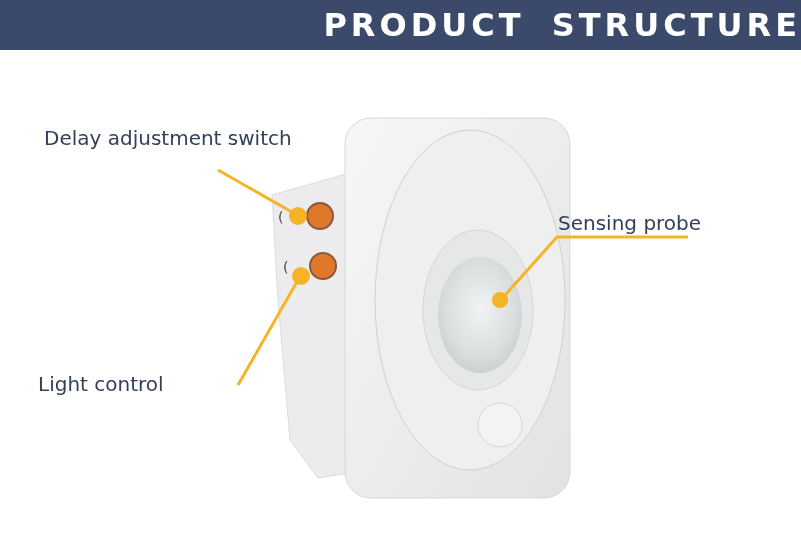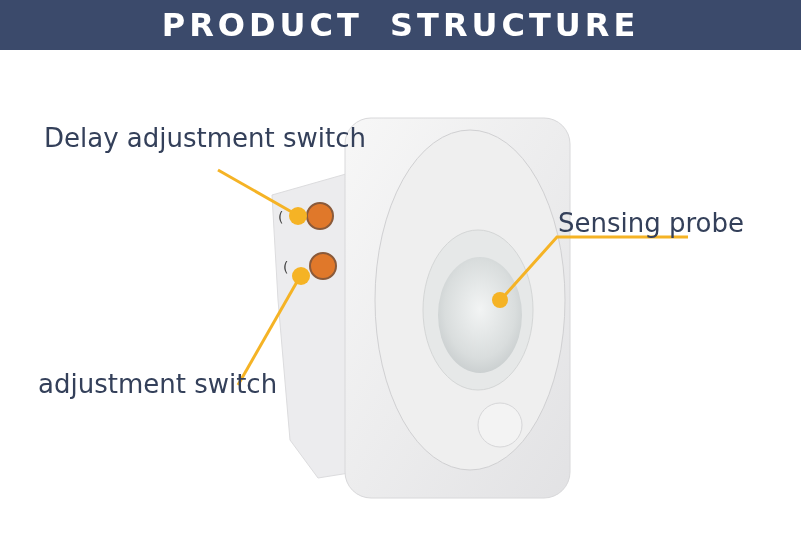--- a/index.html
+++ b/index.html
@@ -1,19 +1,19 @@
 <!DOCTYPE html>
 <html><head>
 <meta charset="utf-8">
 <style>
   html,body{margin:0;padding:0;background:#fff;}
   body{width:801px;height:550px;position:relative;overflow:hidden;font-family:"Liberation Sans",sans-serif;}
-  .banner{position:absolute;left:0;top:0;width:801px;height:50px;background:#3b4a6b;display:flex;align-items:center;justify-content:center;}
+  .banner{position:absolute;left:0;top:0;width:801px;height:50px;background:#3b4a6b;display:flex;align-items:center;justify-content:flex-end;}
   .banner-title{color:#fff;font-family:"DejaVu Sans",sans-serif;font-weight:bold;font-size:32px;letter-spacing:4px;word-spacing:12px;}
-  .label{position:absolute;color:#34405a;font-family:"DejaVu Sans",sans-serif;font-size:26px;line-height:28px;white-space:nowrap;}
+  .label{position:absolute;color:#34405a;font-family:"DejaVu Sans",sans-serif;font-size:20px;line-height:28px;white-space:nowrap;}
   #lbl-delay{left:44px;top:124px;}
   #lbl-sense{left:558px;top:209px;}
   #lbl-light{left:38px;top:370px;}
   svg.art{position:absolute;left:0;top:0;}
 </style>
 </head>
 <body>
 
 <div class="banner">
   <span class="banner-title">PRODUCT  STRUCTURE</span>
@@ -53,14 +53,14 @@
   <g fill="#f5b325">
     <circle cx="298" cy="216" r="9"></circle>
     <circle cx="301" cy="276" r="9"></circle>
     <circle cx="500" cy="300" r="8"></circle>
   </g>
 </svg>
 
 <div id="lbl-delay" class="label">Delay adjustment switch</div>
 <div id="lbl-sense" class="label">Sensing probe</div>
 <div id="lbl-light" class="label">
-  <div>adjustment switch</div>
+  <div>Light control</div>
 </div>
 
 </body></html>

